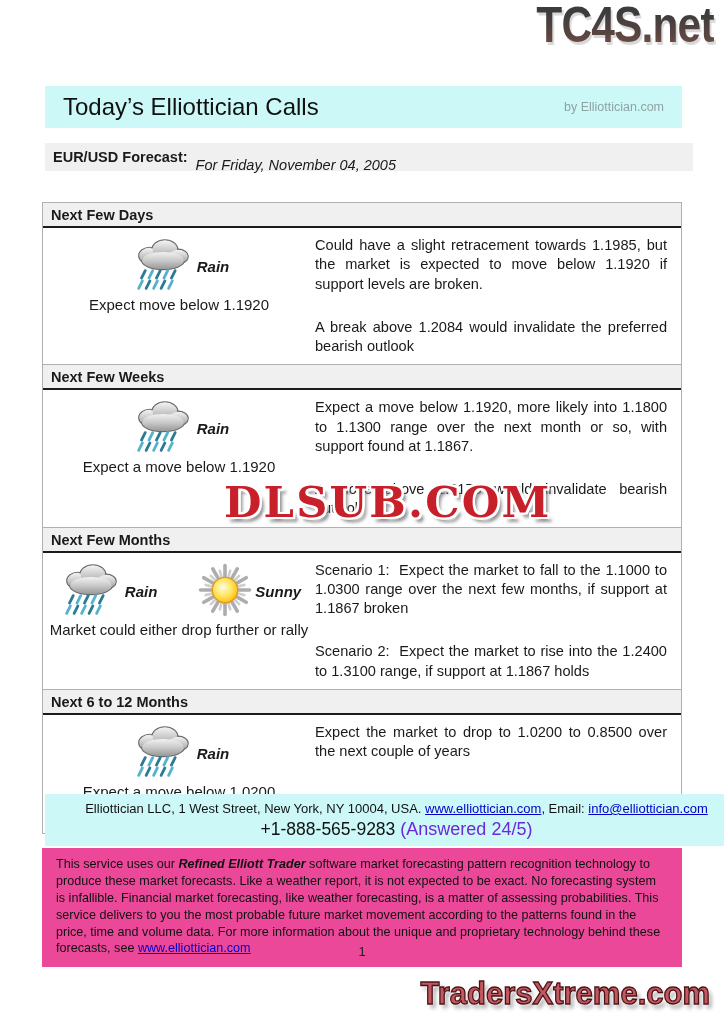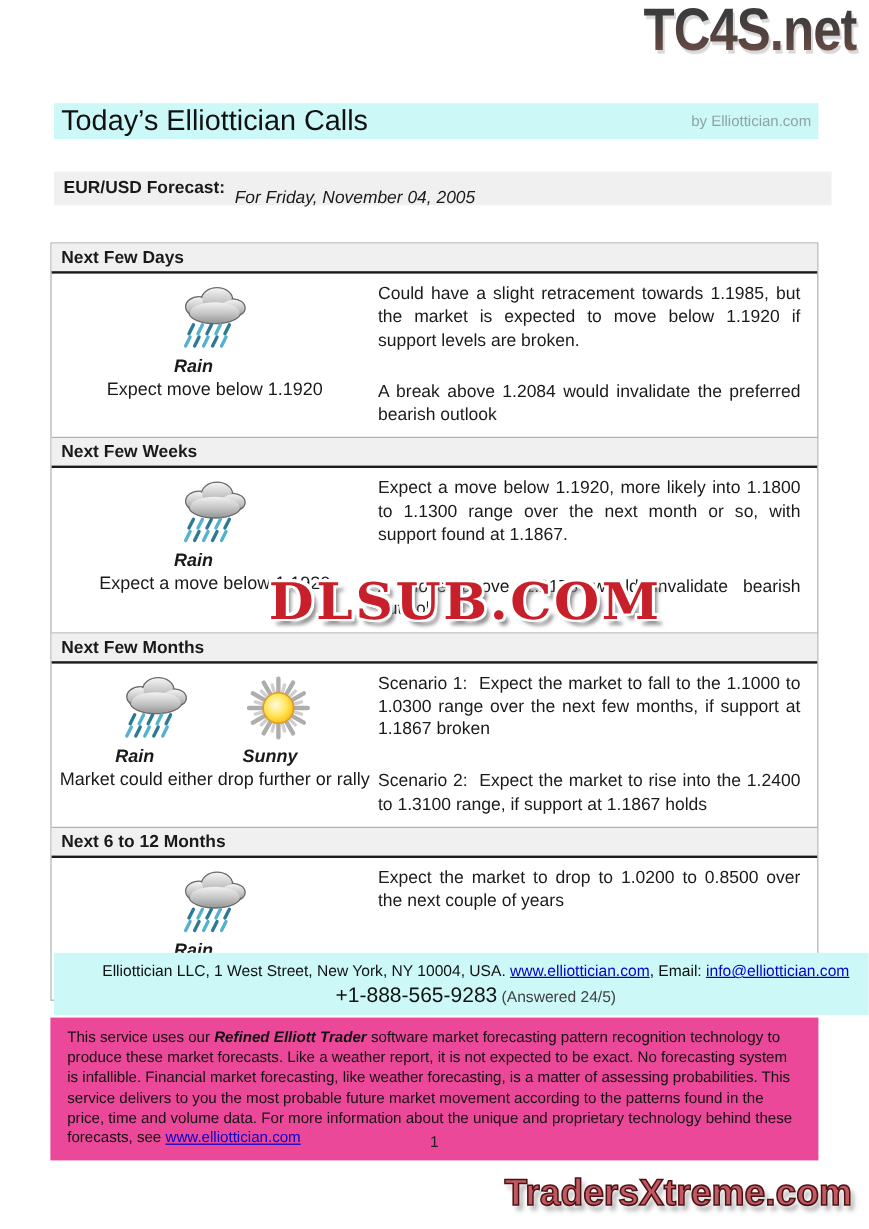--- a/index.html
+++ b/index.html
@@ -15,23 +15,23 @@
     color:#4a3a37;
     background-image:linear-gradient(#3c3c3e 25%, #5a4540 70%, #7b524a 100%);
     -webkit-background-clip:text; background-clip:text;
     -webkit-text-fill-color:transparent;
     filter:drop-shadow(2px 3px 0px #d8d8d8);
     line-height:1.0;
   }
 
   
   .title-band {
-    position:absolute; left:45px; top:86px; width:637px; height:30px;
+    position:absolute; left:45px; top:86px; width:637px; height:42px;
     background:#ccf8f8; display:flex; align-items:center; justify-content:space-between;
-    padding:0 6px;
+    padding:0 18px;
   }
   .title-band .title { font-size:24px; color:#111; }
   .title-band .byline { font-size:12.5px; color:#8fa3a3; }
 
   
   .forecast-bar {
     position:absolute; left:45px; top:143px; width:648px; height:28px;
     background:#f0f0f0; display:flex; align-items:center; padding:0 8px; gap:8px;
   }
   .forecast-bar .fb-label { font-weight:bold; font-size:14.5px; }
@@ -47,21 +47,21 @@
     background:#f0f0f0; border-bottom:2px solid #1c1c1c;
     font-weight:bold; font-size:14.5px; height:25px; line-height:24px;
     padding-left:8px;
   }
   .section-body { display:flex; }
   .icon-col {
     width:272px; display:flex; flex-direction:column; align-items:center;
     padding-top:8px; text-align:center;
   }
   .icons-row { display:flex; gap:38px; align-items:flex-start; }
-  .icon-block { display:flex; flex-direction:column; align-items:flex-start; }
+  .icon-block { display:flex; flex-direction:row; align-items:center; }
   .wicon { width:68px; height:58px; display:block; }
   .wicon.sun { width:60px; height:58px; }
   .icon-label { font-weight:bold; font-style:italic; font-size:15px; margin-top:3px; }
   .summary { font-size:15px; margin-top:2px; white-space:nowrap; }
   .text-col { flex:1; padding:8px 14px 8px 0; }
   .text-col p { font-size:14.6px; line-height:1.32; text-align:justify; }
   .text-col p + p { margin-top:24px; }
   .body-1 { min-height:120px; }
   .body-2 { min-height:125px; }
   .body-3 { min-height:132px; }
@@ -82,21 +82,21 @@
 
   
   .contact-band {
     position:absolute; left:45px; top:794px; width:703px;
     background:#ccf8f8; text-align:center; padding:7px 4px 6px 4px;
   }
   .address-line { font-size:13px; color:#111; }
   .contact-band a, .disclaimer a { color:#0000cc; text-decoration:underline; cursor:pointer; }
   .phone-line { margin-top:3px; }
   .phone { font-size:17.5px; color:#111; }
-  .phone-note { font-size:13px; color:#404040; }
+  .phone-note { font-size:18px; color:#6d28d9; }
 
   
   .disclaimer {
     position:absolute; left:42px; top:848px; width:640px;
     background:#ec4899; padding:8px 14px 10px 14px;
     font-size:12.6px; line-height:1.34; color:#111;
   }
 
   .page-number {
     position:absolute; top:944px; left:0; width:100%;

